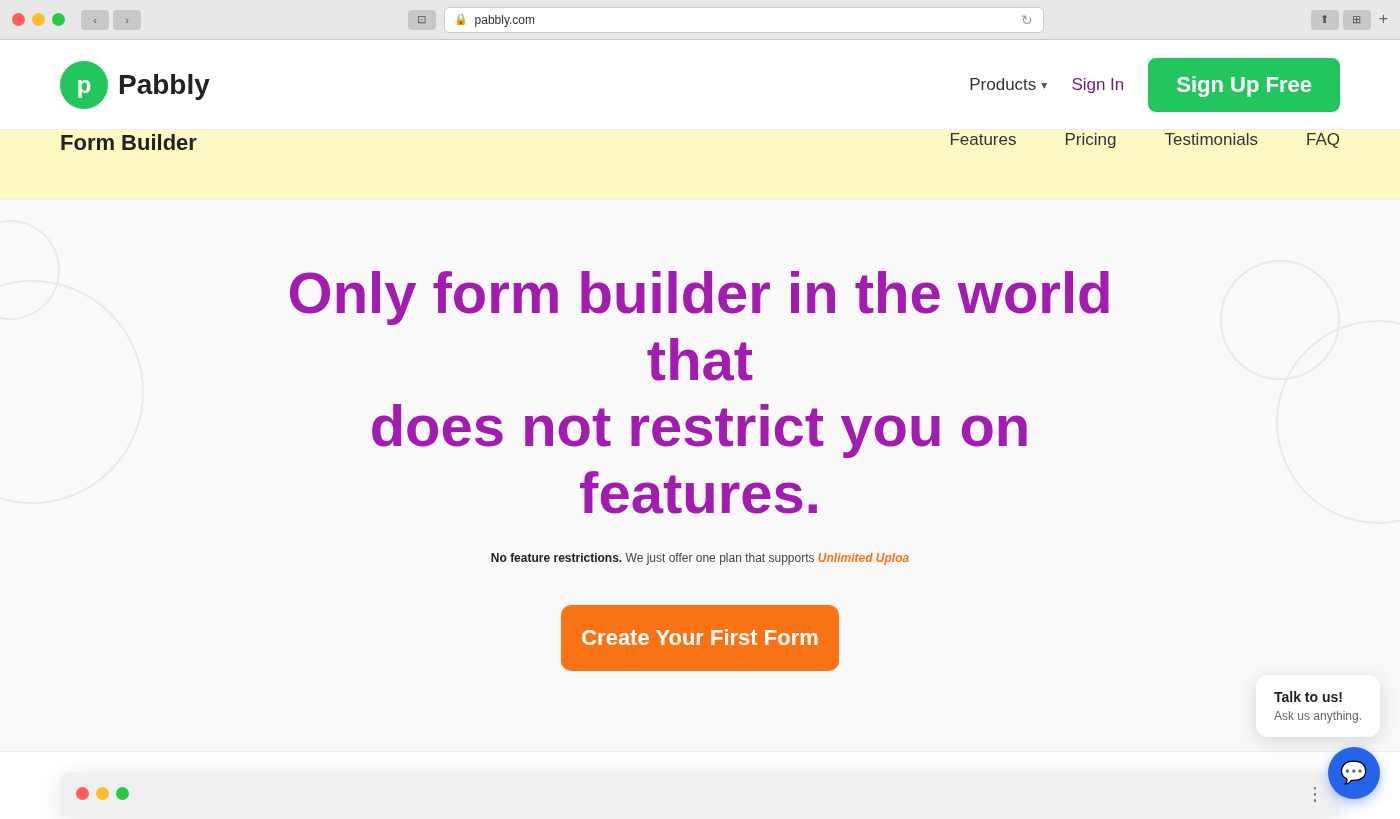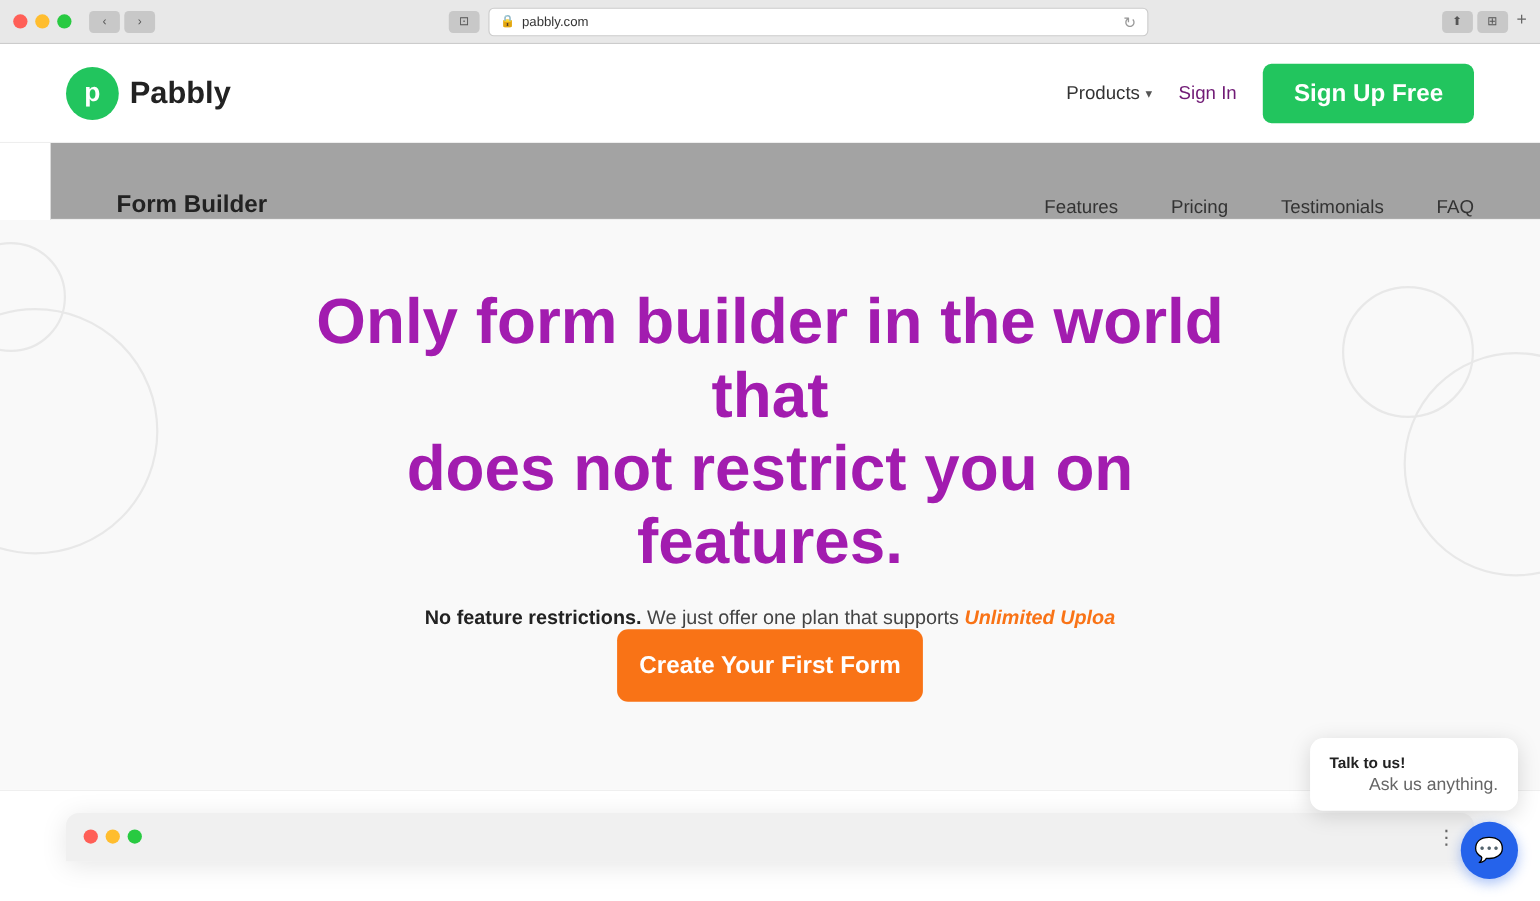--- a/index.html
+++ b/index.html
@@ -68,27 +68,26 @@
     .chevron-down { font-size: 12px; color: #555; }
     .sign-in-btn { font-size: 17px; color: #701a75; cursor: pointer; font-weight: 500; }
     .sign-up-btn {
       background: #22c55e; color: white; border: none; border-radius: 8px;
       padding: 14px 28px; font-size: 22px; font-weight: 600; cursor: pointer;
     }
 
     
     .sub-nav {
       height: 70px;
-      background: #a3a3a3;
+      background: #fef9c3;
       border-bottom: 1px solid #eee;
       display: flex;
-      align-items: flex-end;
+      align-items: flex-start;
       padding: 0 60px;
       justify-content: space-between;
-      margin-left: 46px;
     }
     .sub-nav-logo { font-size: 22px; font-weight: 700; color: #222; }
     .sub-nav-right { display: flex; gap: 48px; align-items: center; }
     .sub-nav-link { font-size: 17px; color: #333; cursor: pointer; font-weight: 500; }
 
     
     .hero {
       background: #f9f9f9;
       min-height: 480px;
       display: flex;
@@ -138,22 +137,23 @@
 
     .hero-title {
       font-size: 58px;
       font-weight: 900;
       color: #a21caf;
       line-height: 1.15;
       max-width: 900px;
       margin-bottom: 24px;
     }
     .hero-subtitle {
-      font-size: 18px;
+      font-size: 12px;
       color: #444;
+      margin-bottom: 40px;
     }
     .hero-subtitle strong { font-weight: 700; color: #222; }
     .hero-subtitle .highlight { color: #f97316; font-weight: 700; font-style: italic; }
     .hero-cta {
       background: #f97316;
       color: white;
       border: none;
       border-radius: 10px;
       padding: 20px 20px;
       font-size: 22px;
@@ -197,21 +197,21 @@
       z-index: 100;
     }
     .chat-bubble {
       background: white;
       border-radius: 12px;
       padding: 14px 18px;
       box-shadow: 0 4px 20px rgba(0,0,0,0.15);
       max-width: 200px;
     }
     .chat-bubble-title { font-size: 14px; font-weight: 700; color: #222; margin-bottom: 4px; }
-    .chat-bubble-sub { font-size: 16px; color: #666; margin-left: 36px; }
+    .chat-bubble-sub { font-size: 12px; color: #666; }
     .chat-btn {
       width: 52px; height: 52px; background: #2563eb; border-radius: 50%;
       display: flex; align-items: center; justify-content: center;
       cursor: pointer; box-shadow: 0 4px 12px rgba(37,99,235,0.4);
     }
     .chat-btn-icon { font-size: 22px; color: white; }
   </style>
 </head>
 <body>
 

